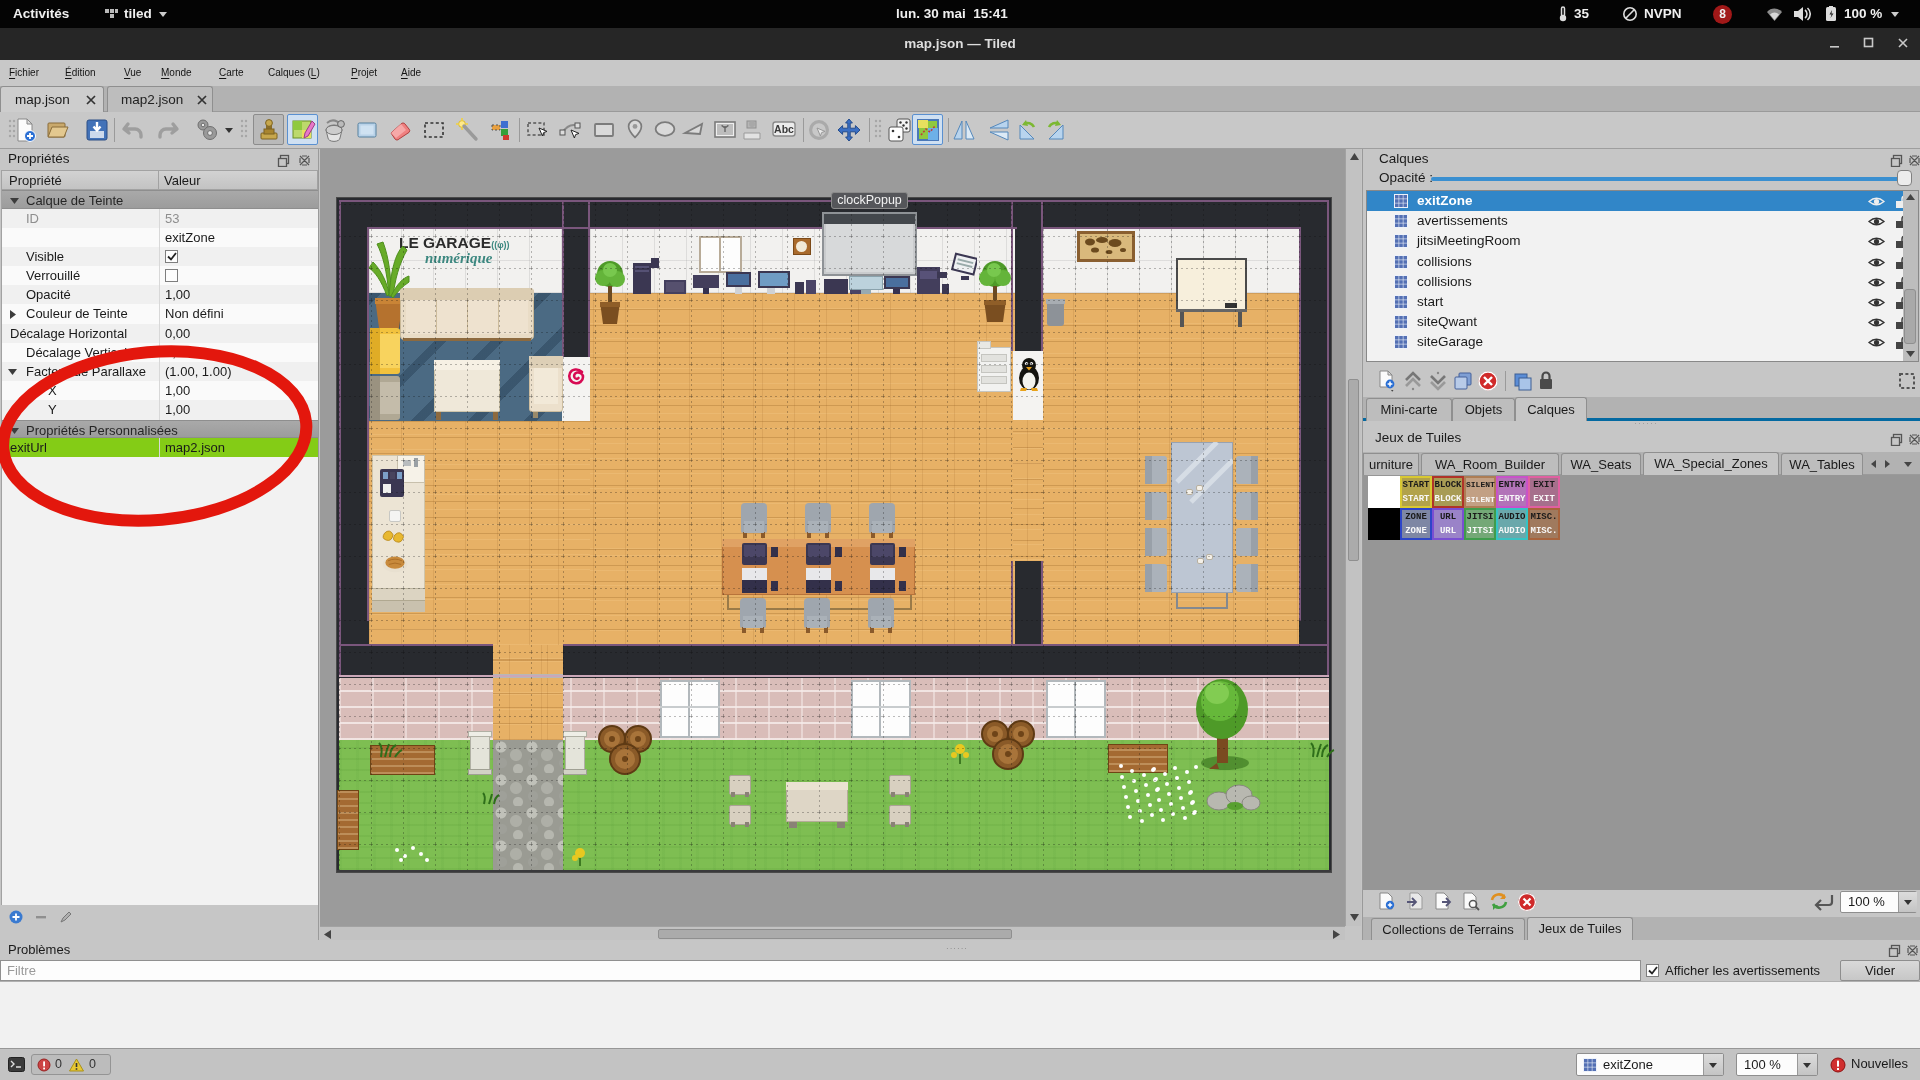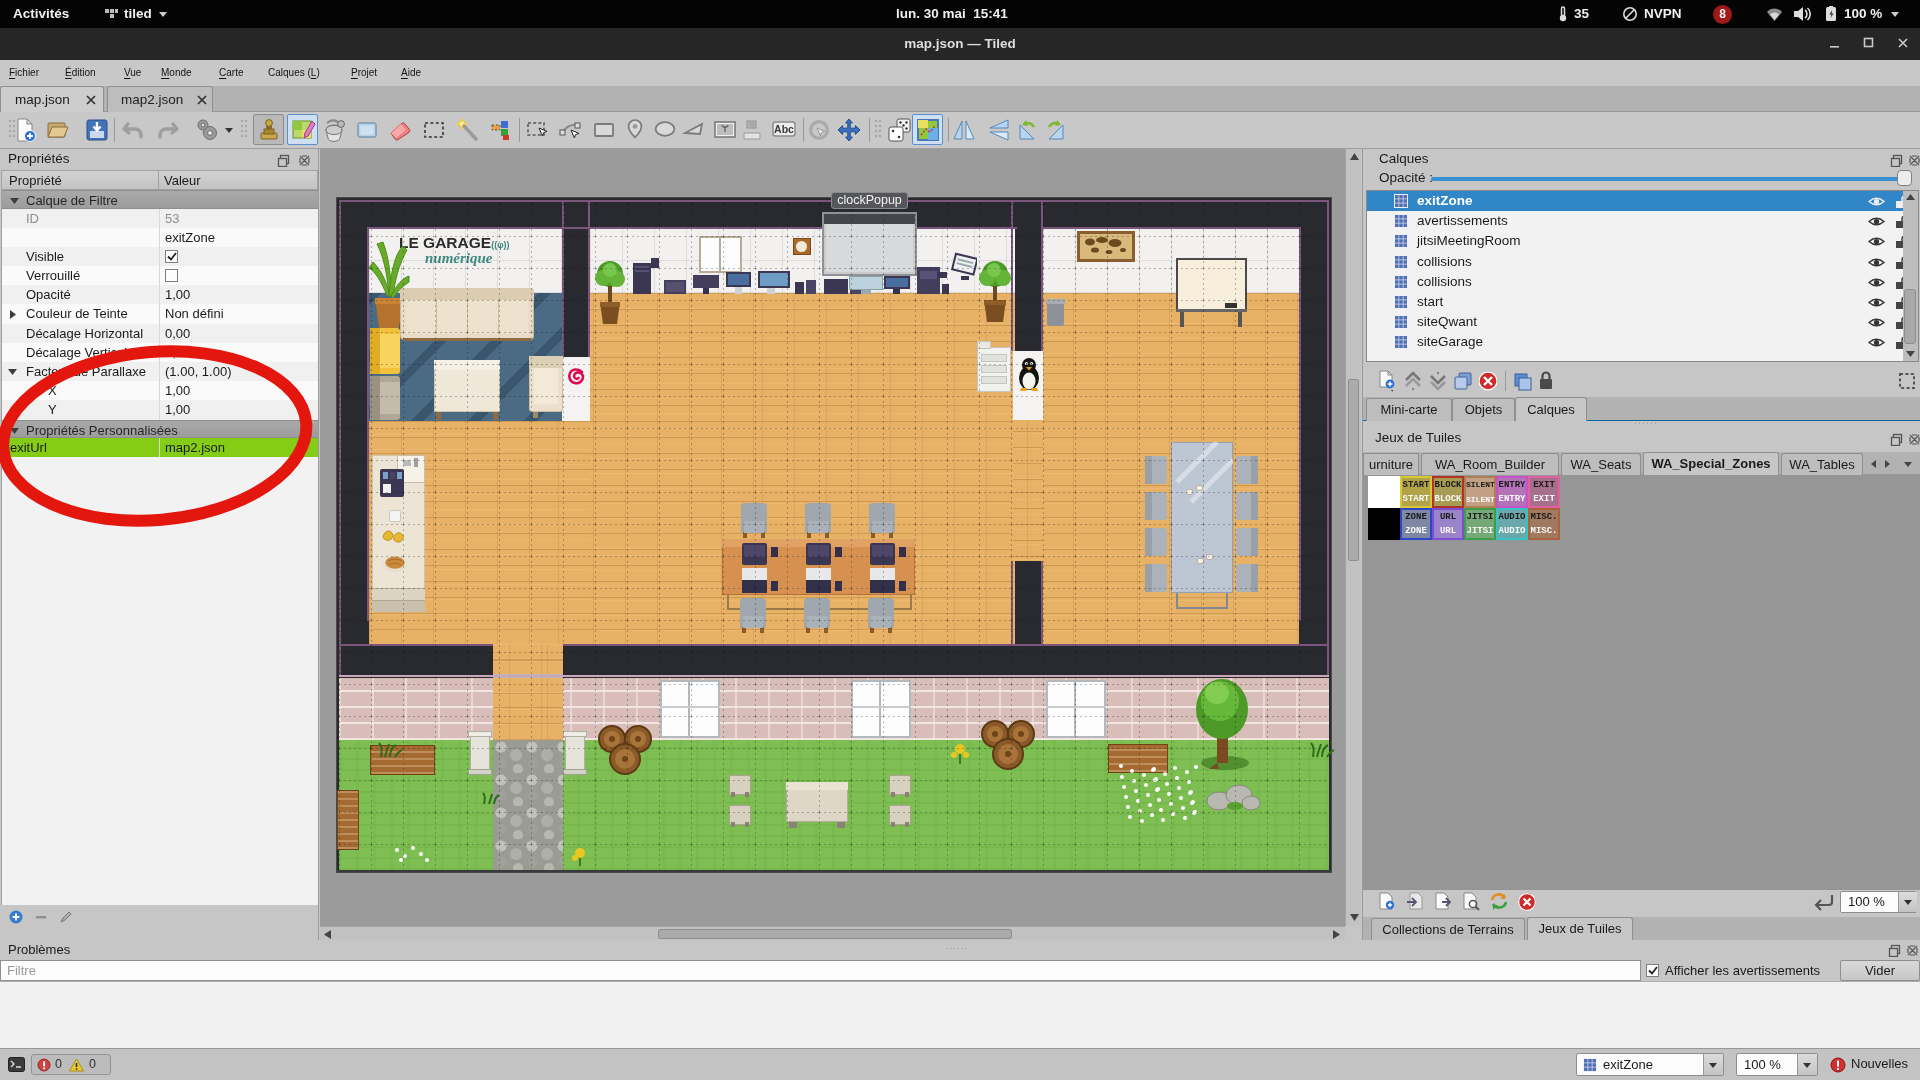--- a/index.html
+++ b/index.html
@@ -402,21 +402,21 @@
     <span class="abs" style="left:7px;top:1px;line-height:18px;">Propriété</span>
     <span class="abs" style="left:162px;top:1px;line-height:18px;">Valeur</span>
     <div class="abs" style="left:156px;top:0;width:1px;height:18px;background:#a2a2a2;"></div>
   </div>
 
   <div class="abs" style="left:1px;top:41px;width:317px;height:715px;background:#f2f2f2;border-left:1px solid #a2a2a2;">
     <div class="prow pgroup" style="height:18.5px;">
           <svg class="abs" style="left:8px;top:7px" width="9" height="6">
             <path d="M0 0 h9 L4.5 6 Z" fill="#3c3c3c"></path>
           </svg>
-          <span class="k" style="left:24px;font-size:13px;">Calque de Filtre</span>
+          <span class="k" style="left:24px;font-size:13px;">Calque de Teinte</span>
         </div>
     <div class="prow" style="background:#f0f0f0;color:#8e8e8e;">
           <span class="k" style="left:24px;">ID</span>
           <span class="v">53</span>
           <div class="coldiv"></div>
         </div>
     <div class="prow" style="background:#fafafa;">
           <span class="k" style="left:24px;margin-top:20px;">Nom</span>
           <span class="v">exitZone</span>
           <div class="coldiv"></div>
@@ -441,21 +441,21 @@
         </div>
     <div class="prow" style="background:#fafafa;">
           <svg class="abs" style="left:8px;top:6px" width="6" height="9">
             <path d="M0 0 v9 L6 4.5 Z" fill="#3c3c3c"></path>
           </svg>
           <span class="k" style="left:24px;">Couleur de Teinte</span>
           <span class="v">Non défini</span>
           <div class="coldiv"></div>
         </div>
     <div class="prow" style="background:#f0f0f0;">
-          <span class="k" style="left:24px;">Décalage Horizontal</span>
+          <span class="k" style="left:8px;">Décalage Horizontal</span>
           <span class="v">0,00</span>
           <div class="coldiv"></div>
         </div>
     <div class="prow" style="background:#fafafa;">
           <span class="k" style="left:24px;">Décalage Vertical</span>
           <span class="v">0,00</span>
           <div class="coldiv"></div>
         </div>
     <div class="prow" style="background:#f0f0f0;">
           <svg class="abs" style="left:6px;top:7px" width="9" height="6">
@@ -1186,40 +1186,40 @@
         <rect x="8" y="8" width="12" height="12" fill="#a9c4e8" stroke="#3c5f94"></rect>
       </svg>
   <svg class="abs" style="left:174px;top:220px" width="18" height="23" viewBox="0 0 18 23">
         <rect x="3" y="10" width="12" height="10" rx="1" fill="#4a4a4a"></rect>
         <path d="M5.5 10 v-3 a3.5 3.5 0 0 1 7 0 v3" fill="none" stroke="#4a4a4a" stroke-width="2.2"></path>
       </svg>
   <svg class="abs" style="left:533px;top:221px" width="22" height="22" viewBox="0 0 22 22">
         <rect x="4" y="4" width="14" height="14" fill="none" stroke="#555" stroke-width="2" stroke-dasharray="3 2.4"></rect>
       </svg>
 
-  <div class="abs" style="left:0px;top:248px;width:558px;height:24px;background:#b2b2b2;border-bottom:1px solid #0369a1;">
+  <div class="abs" style="left:0px;top:248px;width:558px;height:24px;background:#b2b2b2;border-bottom:3px solid #0369a1;">
     <div class="abs" style="left:3px;top:1px;width:86px;height:23px;background:#bdbdbd;border:1px solid #8f8f8f;border-bottom:none;border-radius:3px 3px 0 0;text-align:center;line-height:22px;font-size:13px;">Mini-carte</div>
     <div class="abs" style="left:89px;top:1px;width:63px;height:23px;background:#bdbdbd;border:1px solid #8f8f8f;border-bottom:none;border-radius:3px 3px 0 0;text-align:center;line-height:22px;font-size:13px;">Objets</div>
     <div class="abs" style="left:152px;top:0px;width:72px;height:24px;background:#c6c6c6;border:1px solid #8f8f8f;border-bottom:none;border-radius:3px 3px 0 0;text-align:center;line-height:23px;font-size:13px;">Calques</div>
   </div>
   <div class="abs" style="left:271px;top:269px;color:#999;font-size:9px;letter-spacing:1px;">······</div>
   <div class="abs" style="left:12px;top:281px;font-size:13.5px;">Jeux de Tuiles</div>
   <svg class="abs" style="left:527px;top:284px" width="13" height="13">
         <rect x="3.5" y="1.5" width="8" height="8" fill="none" stroke="#555" stroke-width="1.3"></rect>
         <rect x="1.5" y="4.5" width="8" height="8" fill="#c6c6c6" stroke="#555" stroke-width="1.3"></rect>
       </svg>
   <svg class="abs" style="left:545px;top:284px" width="13" height="13">
         <path d="M2 2 L11 11 M11 2 L2 11 M4 2 h5 M4 11 h5 M2 4 v5 M11 4 v5" stroke="#555" stroke-width="1.2" fill="none"></path>
       </svg>
 
   <div class="abs" style="left:0px;top:303px;width:558px;height:23px;background:#b2b2b2;border-bottom:1px solid #9a9a9a;">
     <div class="abs" style="left:0px;top:1px;width:56px;height:22px;background:#bdbdbd;border:1px solid #8f8f8f;border-bottom:none;text-align:center;line-height:21px;font-size:13px;overflow:hidden;">urniture</div>
     <div class="abs" style="left:58px;top:1px;width:138px;height:22px;background:#bdbdbd;border:1px solid #8f8f8f;border-bottom:none;border-radius:3px 3px 0 0;text-align:center;line-height:21px;font-size:13px;">WA_Room_Builder</div>
     <div class="abs" style="left:198px;top:1px;width:80px;height:22px;background:#bdbdbd;border:1px solid #8f8f8f;border-bottom:none;border-radius:3px 3px 0 0;text-align:center;line-height:21px;font-size:13px;">WA_Seats</div>
-    <div class="abs" style="left:280px;top:0px;width:136px;height:33px;background:#c6c6c6;border:1px solid #8f8f8f;border-bottom:none;border-radius:3px 3px 0 0;text-align:center;line-height:22px;font-size:13px;font-weight:bold;">WA_Special_Zones</div>
+    <div class="abs" style="left:280px;top:0px;width:136px;height:33px;background:#c6c6c6;border:1px solid #8f8f8f;border-bottom:none;border-radius:3px 3px 0 0;text-align:center;line-height:22px;font-size:13px;">WA_Special_Zones</div>
     <div class="abs" style="left:418px;top:1px;width:82px;height:22px;background:#bdbdbd;border:1px solid #8f8f8f;border-bottom:none;border-radius:3px 3px 0 0;text-align:center;line-height:21px;font-size:13px;">WA_Tables</div>
     <svg class="abs" style="left:506px;top:7px" width="9" height="10">
           <path d="M7 1 L2 5 L7 9 Z" fill="#444"></path>
         </svg>
     <svg class="abs" style="left:520px;top:7px" width="9" height="10">
           <path d="M2 1 L7 5 L2 9 Z" fill="#444"></path>
         </svg>
     <svg class="abs" style="left:540px;top:9px" width="10" height="7">
           <path d="M1 1 L5 6 L9 1 Z" fill="#444"></path>
         </svg>

